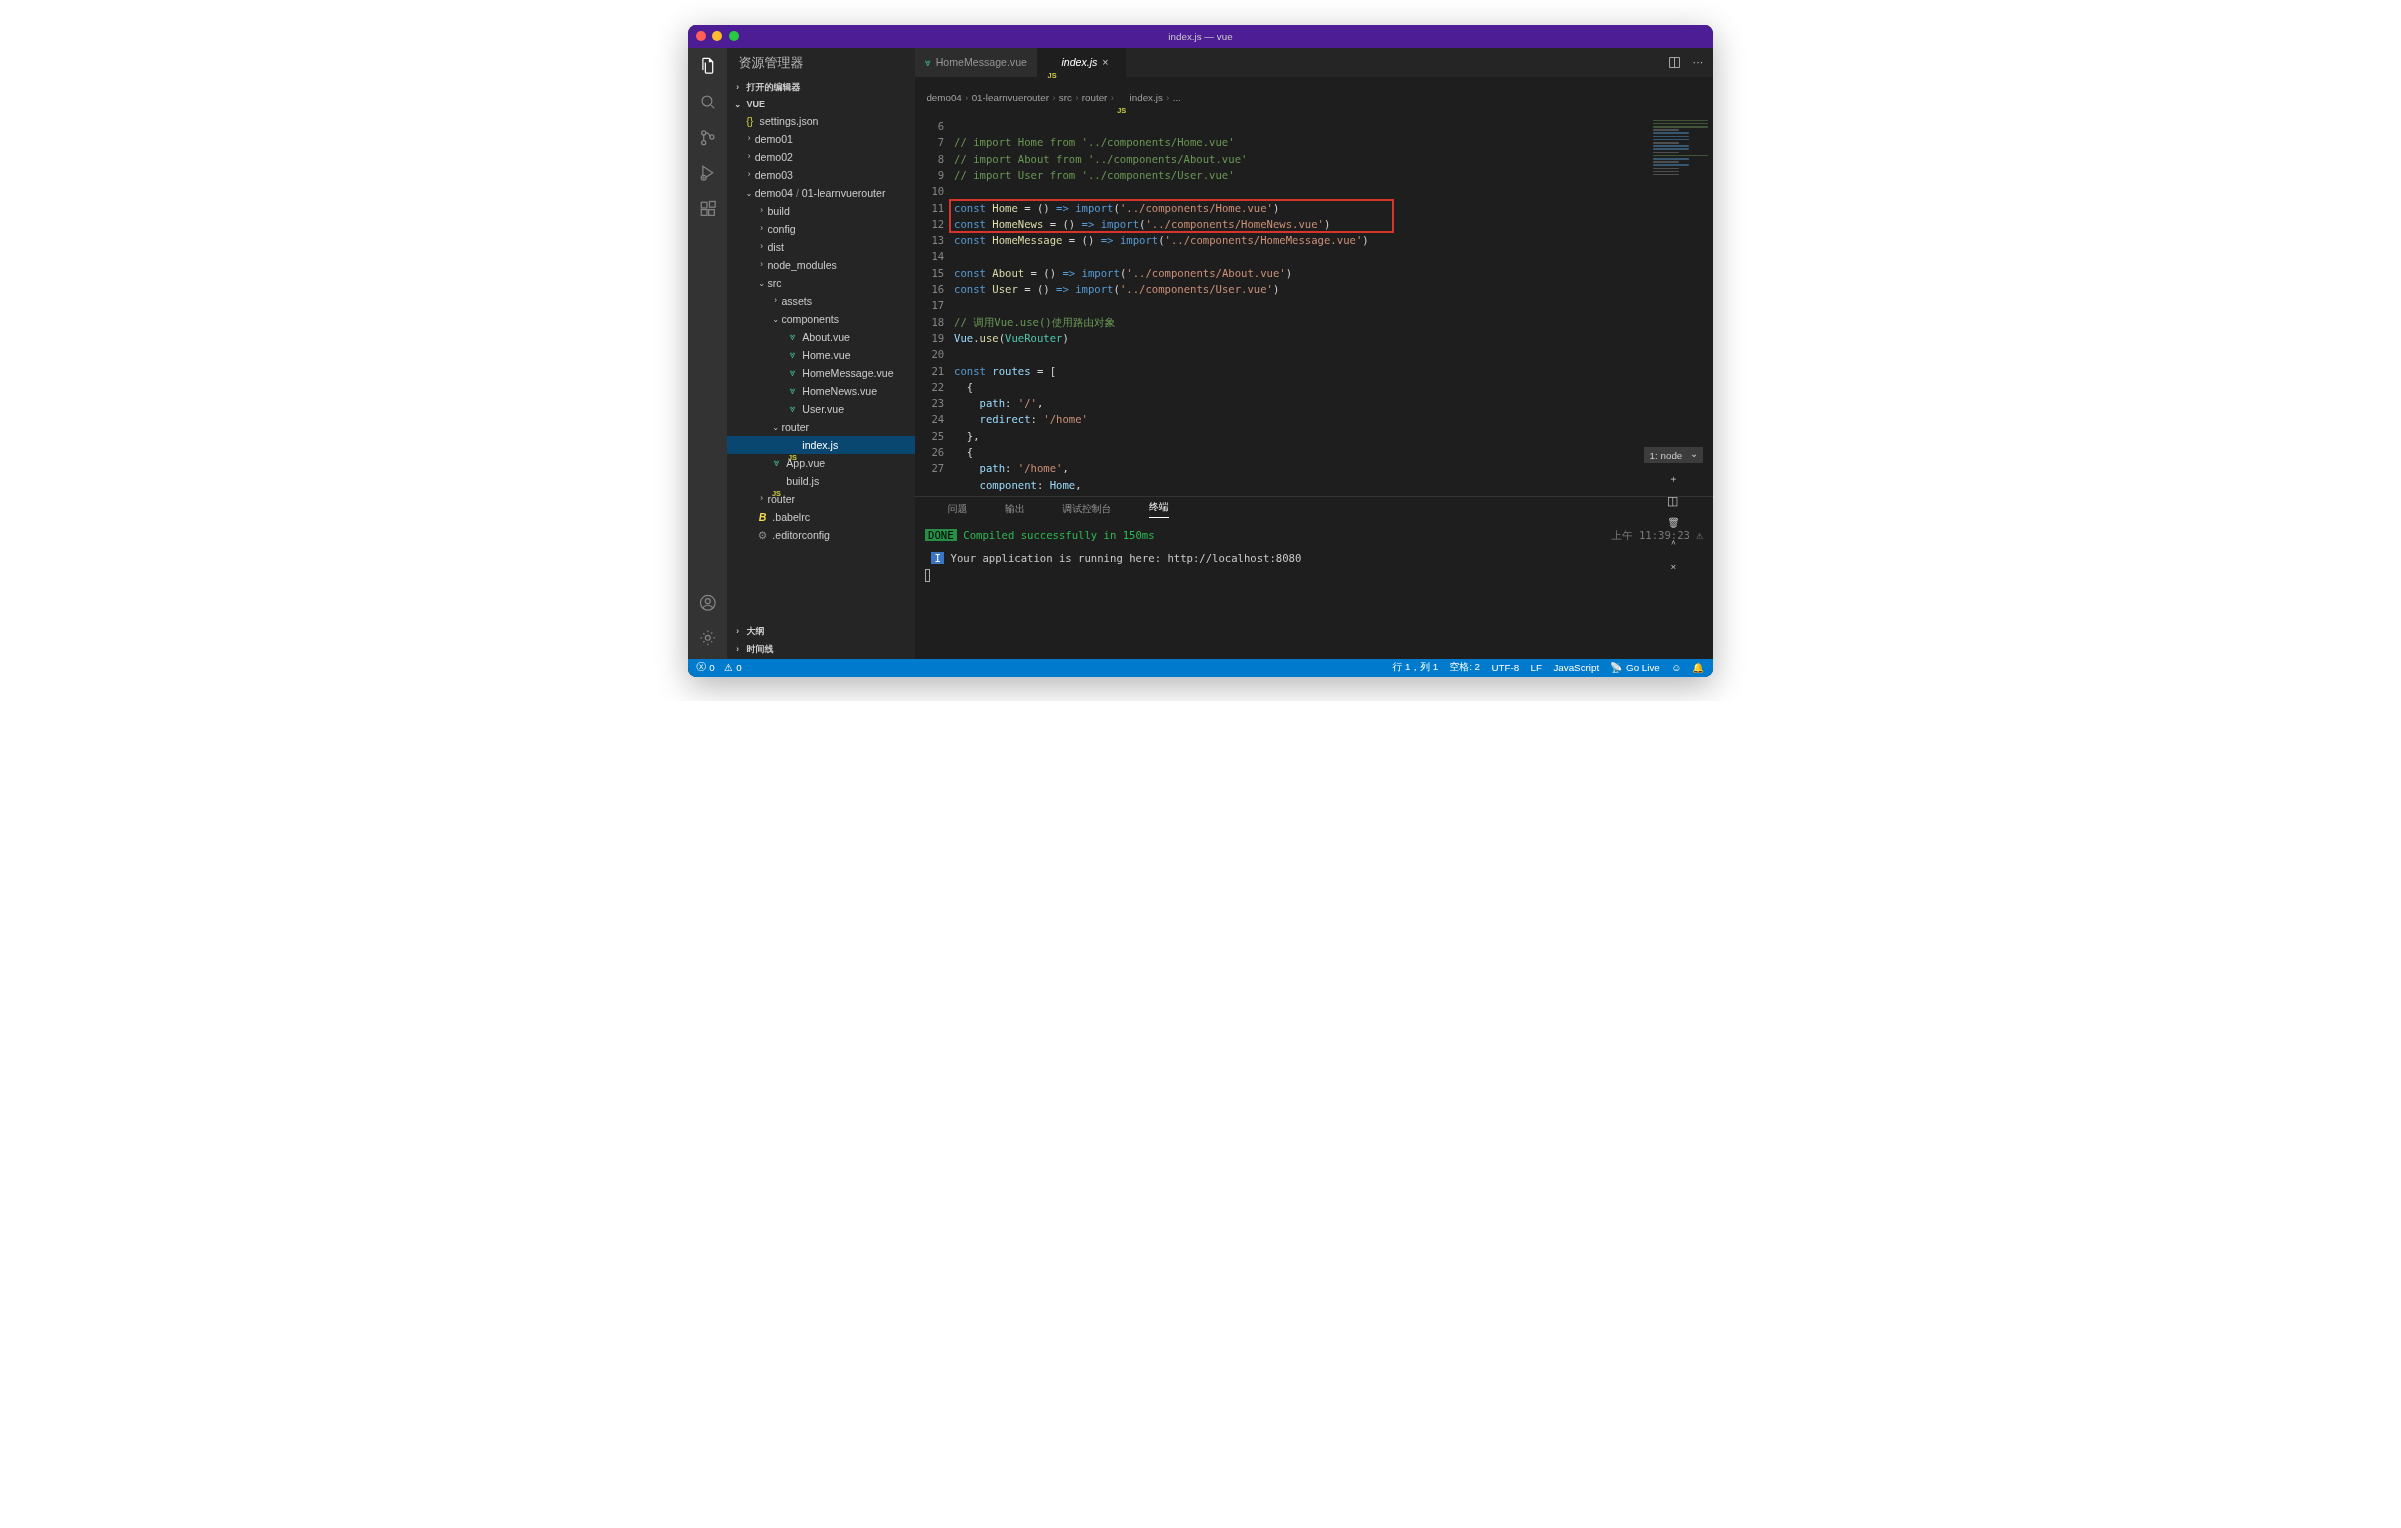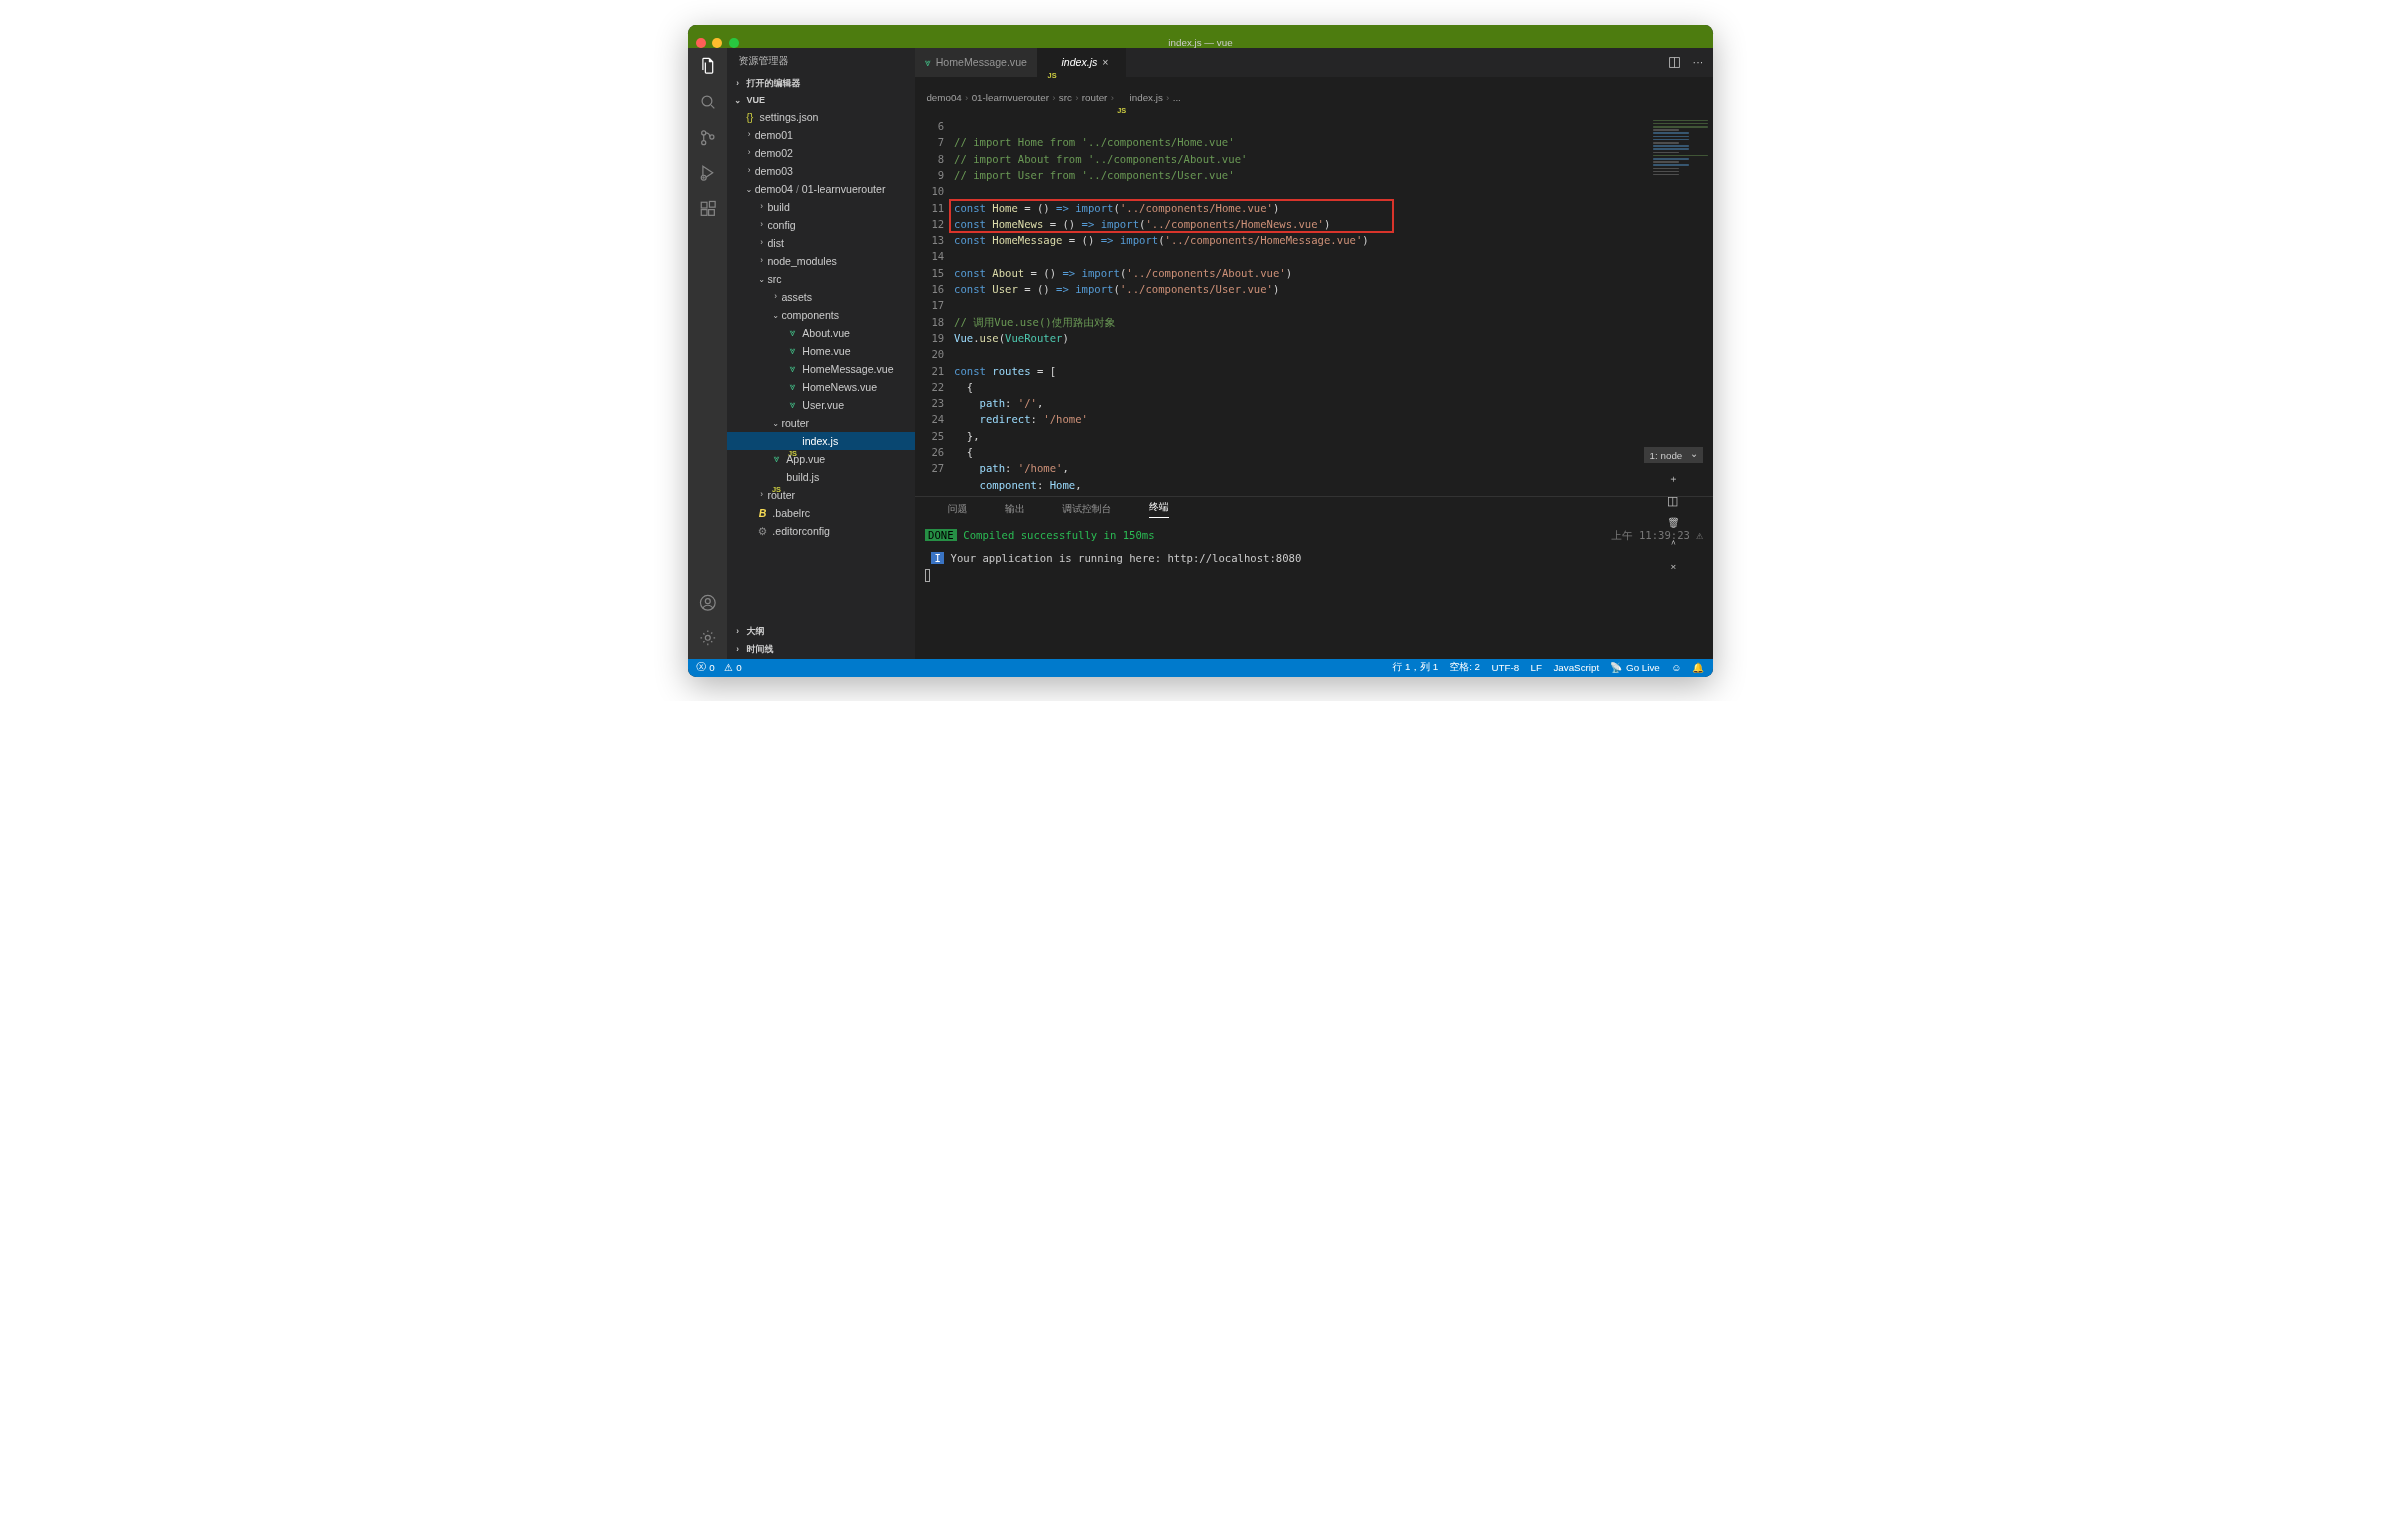--- a/index.html
+++ b/index.html
@@ -1,29 +1,29 @@
 <!DOCTYPE html>
 <html style="font-size:13px"><head>
 <meta charset="utf-8">
 <style>
 * { margin: 0; padding: 0; box-sizing: border-box; }
 body { background: #fff; font-family: -apple-system, "SF Pro", "Helvetica Neue", Arial, sans-serif; font-size: 10.6px; color: #ccc; display: flex; justify-content: center; align-items: flex-start; padding: 24.5px; }
 .window { width: 1025px; background: #1e1e1e; border-radius: 8.2px; overflow: hidden; box-shadow: 0 8.2px 33px rgba(0,0,0,0.3); display: flex; flex-direction: column; position: relative; }
-.titlebar { height: 23px; background: #4d7c0f; display: flex; align-items: flex-end; padding: 0 8.2px; position: relative; }
+.titlebar { height: 23px; background: #4c1d95; display: flex; align-items: center; padding: 0 8.2px; position: relative; }
 .traffic { display: flex; gap: 6.5px; }
 .dot { width: 9.8px; height: 9.8px; border-radius: 50%; }
 .dot.r { background:#ff5f57; } .dot.y { background:#febc2e; } .dot.g { background:#28c840; }
 .title { position: absolute; left: 0; right: 0; text-align: center; color: #ccc; font-size: 9.8px; pointer-events: none; }
 .body { display: flex; height: 611px; }
 .activitybar { width: 39px; background: #333; display: flex; flex-direction: column; align-items: center; padding-top: 8.2px; gap: 14.7px; }
 .activitybar .aicon { width: 21px; height: 21px; color: #858585; display:flex; align-items:center; justify-content:center; }
 .activitybar .aicon.active { color: #fff; }
 .activitybar .bottom { margin-top: auto; margin-bottom: 9.8px; display:flex; flex-direction:column; gap:14.7px; align-items:center;}
 .sidebar { width: 188px; background: #252526; display: flex; flex-direction: column; font-size: 10.6px; }
-.side-title { padding: 6.5px 11.4px; color: #bbb; font-size: 10px; }
+.side-title { padding: 6.5px 11.4px; color: #bbb; font-size: 13px; }
 .section-hdr { padding: 2.5px 4.9px; color: #ccc; font-size: 9px; display: flex; align-items: center; gap: 3.3px; cursor: pointer; font-weight: 700;}
 .tree { flex: 1; overflow: auto; color: #ccc; }
 .row { display: flex; align-items: center; height: 18px; padding-left: 6.5px; cursor: pointer; white-space: nowrap; }
 .row.sel { background: #094771; color:#fff; }
 .chev { width: 11.4px; display:inline-flex; justify-content:center; color:#c5c5c5; font-size:8.2px;}
 .ficon { width: 13px; display:inline-flex; justify-content:center; margin-right: 3.3px; }
 .fname { }
 .ic-vue { color:#41b883; }
 .ic-js { color:#cbcb41; font-size:7.4px; font-weight:700;margin-top:26px; }
 .ic-json { color:#cbcb41; }

